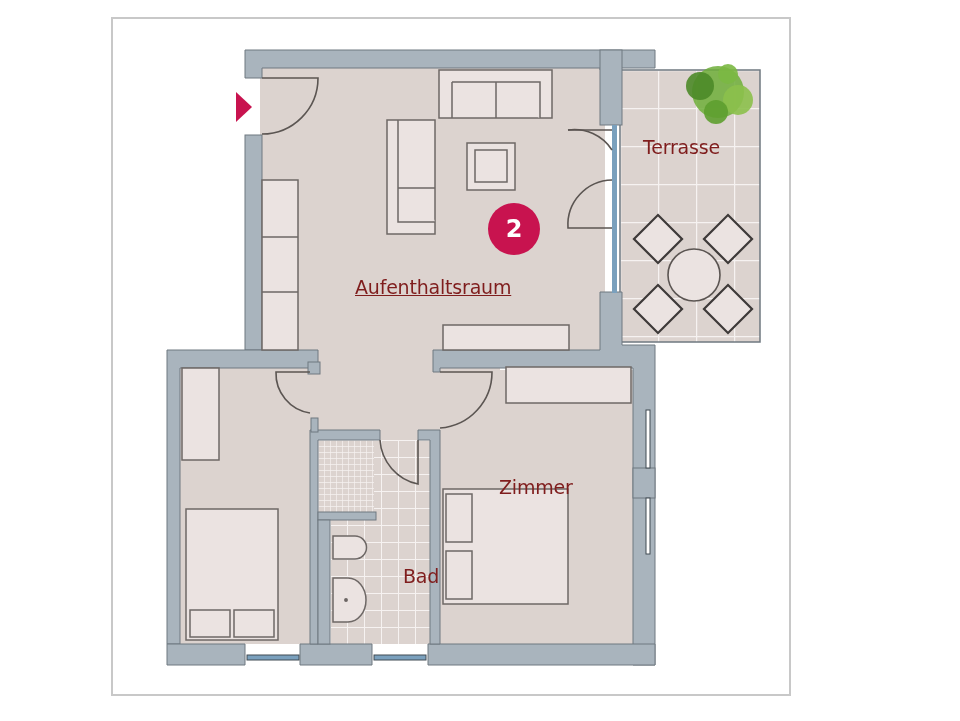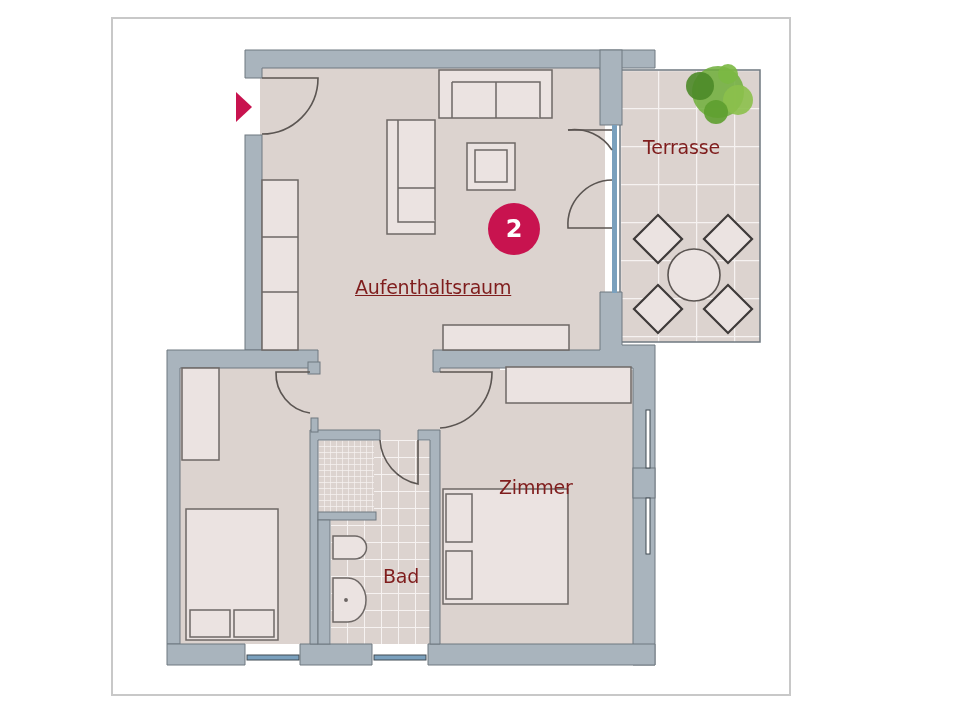--- a/index.html
+++ b/index.html
@@ -134,14 +134,14 @@
     <circle cx="700" cy="86" r="14" fill="#4d8a28" opacity="0.9"></circle>
     <circle cx="738" cy="100" r="15" fill="#8cc04b" opacity="0.9"></circle>
     <circle cx="716" cy="112" r="12" fill="#5e9e2f" opacity="0.9"></circle>
     <circle cx="728" cy="74" r="10" fill="#7bb842" opacity="0.9"></circle>
   </g>
 </svg>
 
 <div class="room-label" style="left:355px; top:276px;text-decoration:underline;">Aufenthaltsraum</div>
 <div class="room-label" style="left:643px; top:136px;">Terrasse</div>
 <div class="room-label" style="left:499px; top:448px;margin-top:28px;">Zimmer</div>
-<div class="room-label" style="left:383px; top:565px;">Bad</div>
+<div class="room-label" style="left:403px; top:565px;">Bad</div>
 <div class="badge">2</div>
 
 </body></html>

